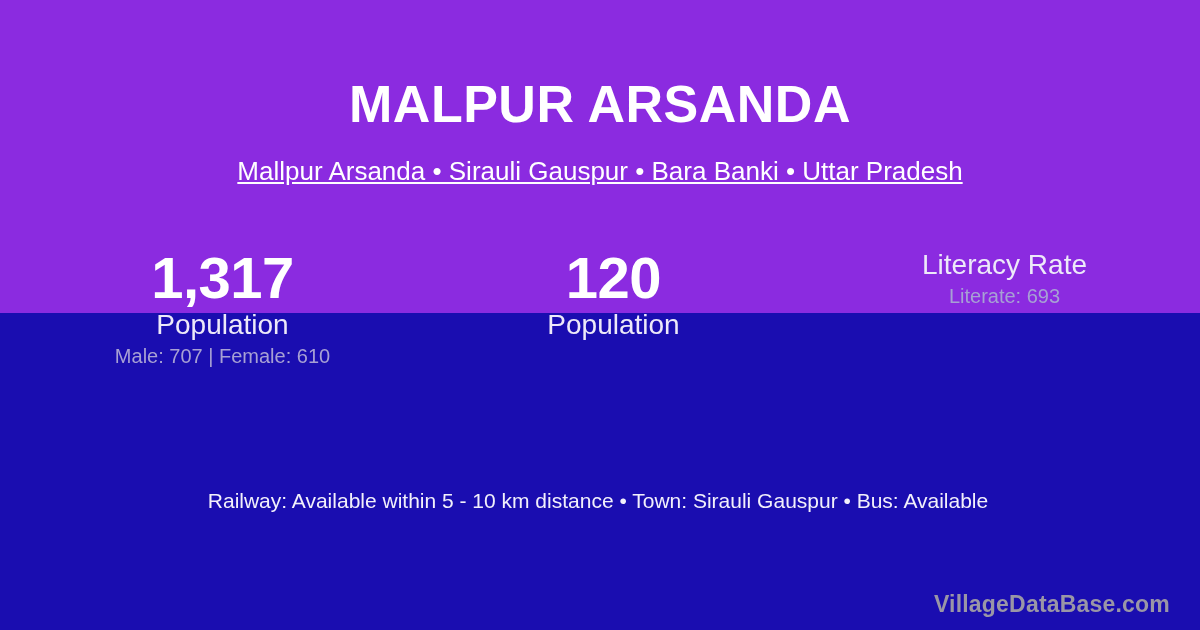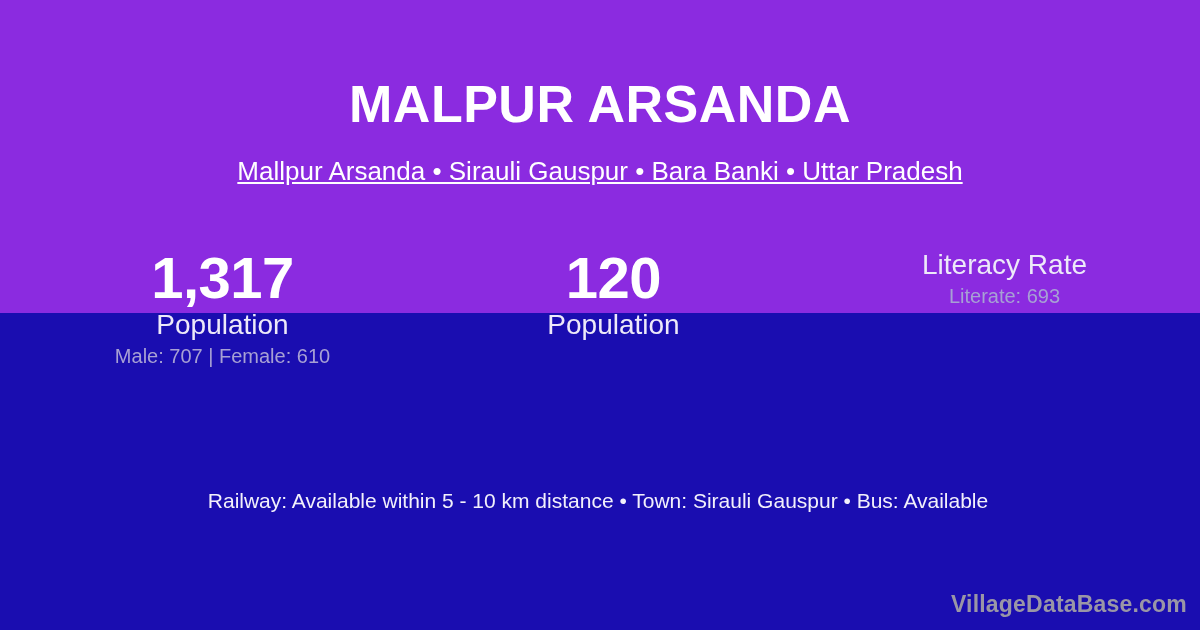--- a/index.html
+++ b/index.html
@@ -117,21 +117,21 @@
     font-size:21px;
     line-height:26px;
     color:#F2F0FB;
     white-space:nowrap;
     z-index:3;
   }
 
   
   .footer {
     position:absolute;
-    right:13px; top:590px;
+    right:30px; top:590px;
     font-size:23px;
     line-height:28px;
     font-weight:bold;
     color:#9A96A6;
     letter-spacing:0.2px;
     z-index:3;
   }
 </style>
 </head>
 <body>

